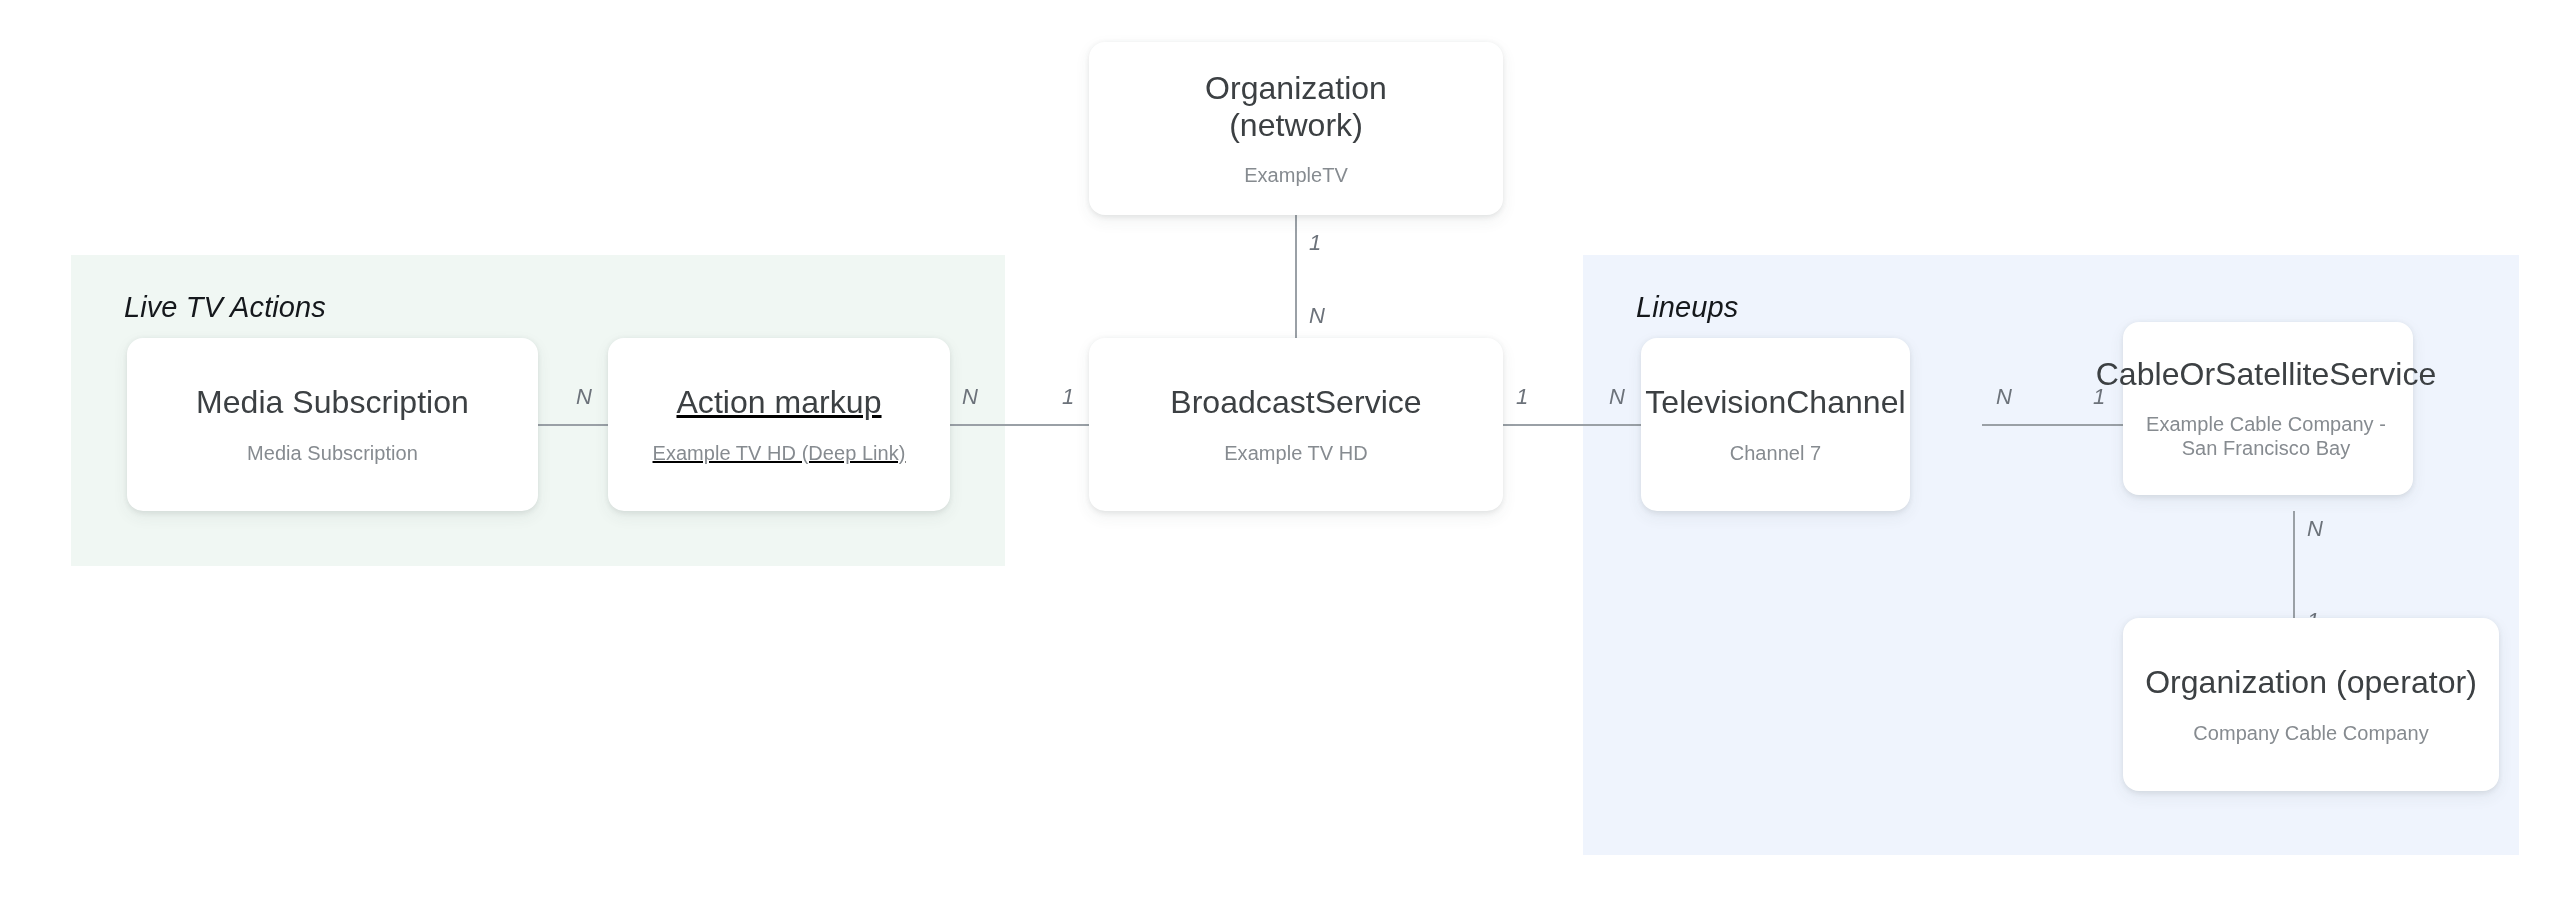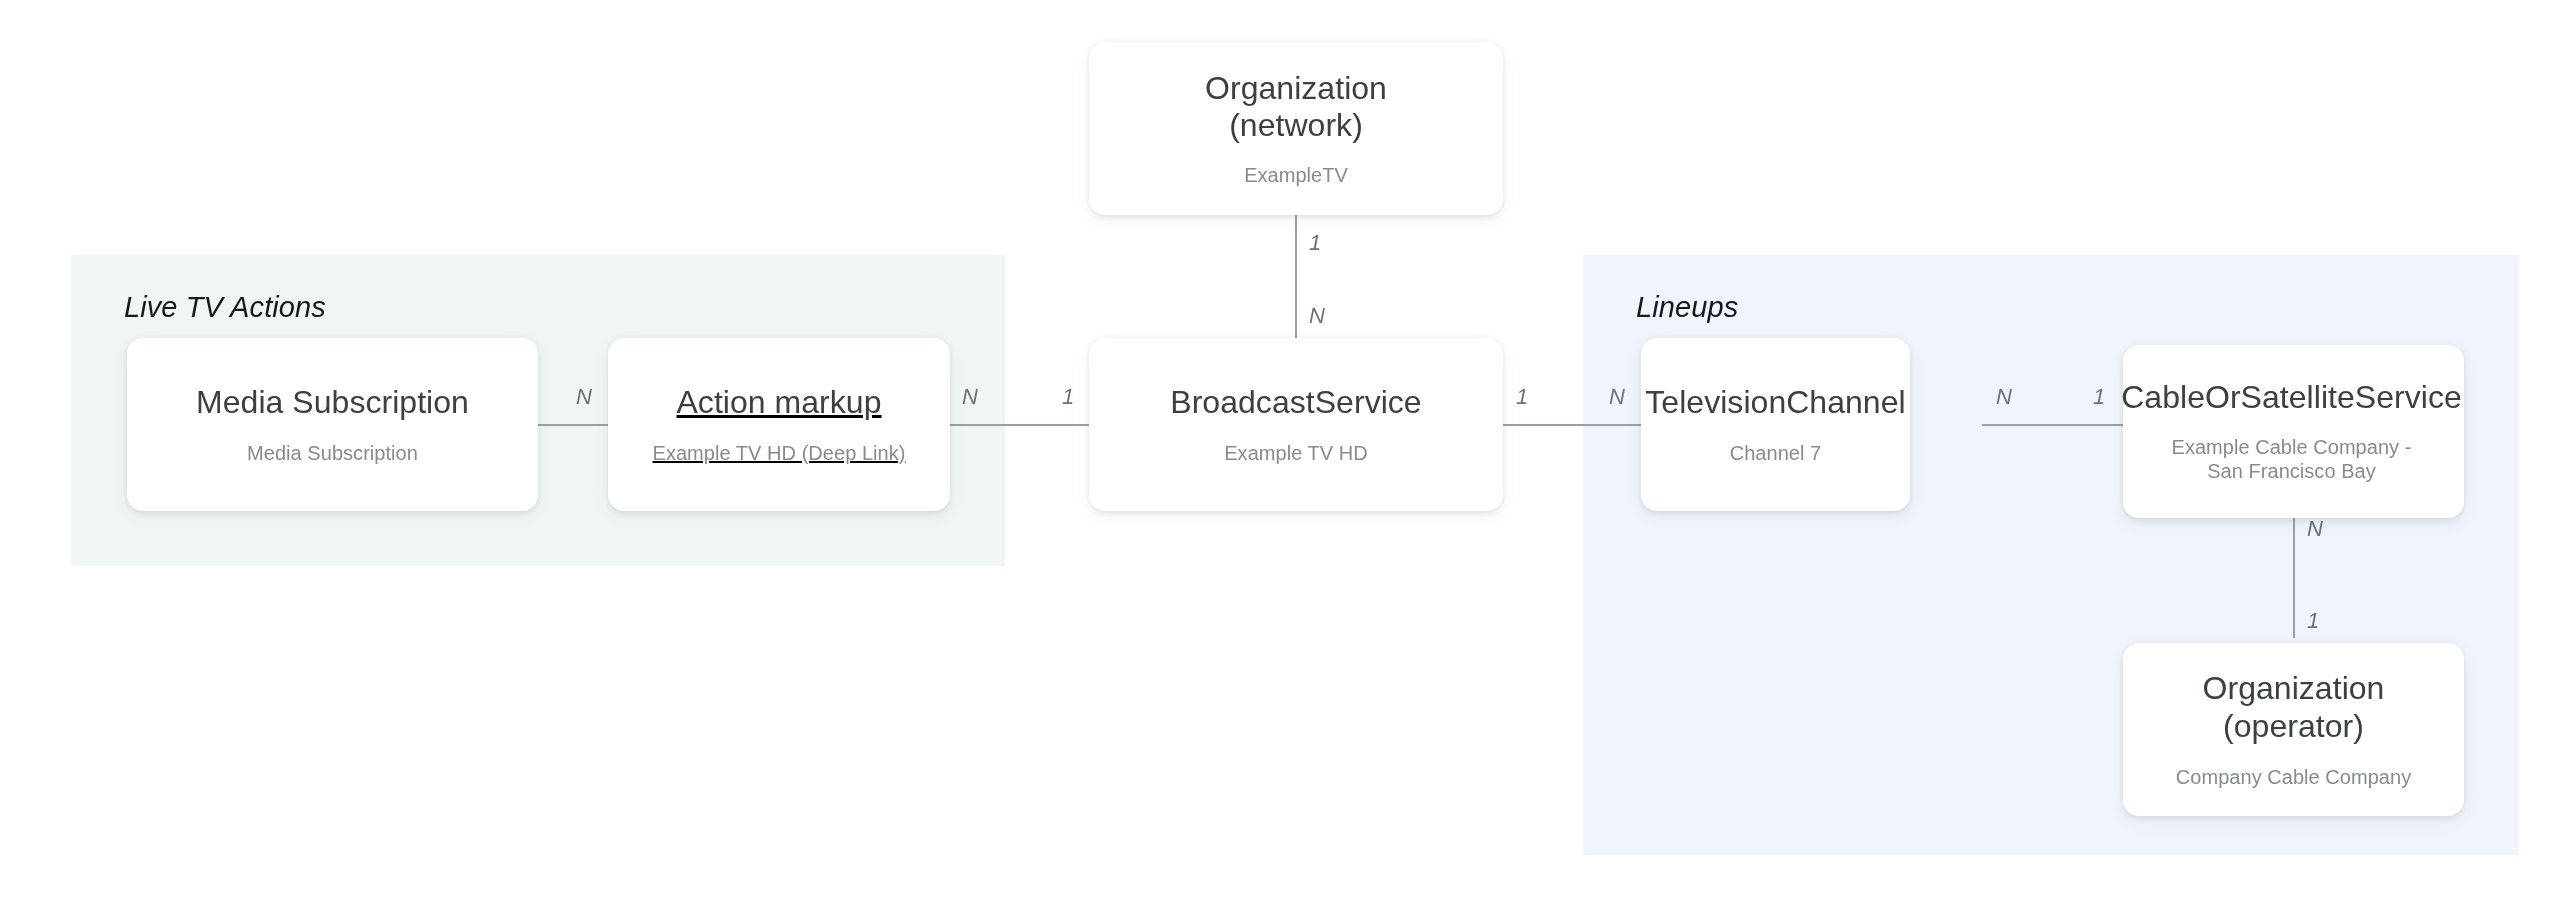--- a/index.html
+++ b/index.html
@@ -101,22 +101,22 @@
     font-weight: 400;
     letter-spacing: 0.04px;
   }
 
   
   #node-org-network      { left: 1089px; top: 42px;  width: 414px; height: 173px; }
   #node-media-sub        { left: 127px;  top: 338px; width: 411px; height: 173px; }
   #node-action-markup    { left: 608px;  top: 338px; width: 342px; height: 173px; text-decoration: underline; }
   #node-broadcastservice { left: 1089px; top: 338px; width: 414px; height: 173px; }
   #node-tv-channel       { left: 1641px; top: 338px; width: 269px; height: 173px; }
-  #node-cable-sat        { left: 2123px; top: 345px; width: 341px; height: 173px; padding-left: 12px; }
-  #node-org-operator     { left: 2123px; top: 643px; width: 341px; height: 173px; }
+  #node-cable-sat        { left: 2123px; top: 322px; width: 290px; height: 173px; padding-left: 12px; }
+  #node-org-operator     { left: 2123px; top: 618px; width: 376px; height: 173px; }
 
   #node-org-network .node-subtitle,
   #node-cable-sat .node-subtitle { margin-top: 17.7px; }
 </style>
 </head>
 <body>
 
 <div id="canvas">
 
   <div class="group-panel" id="panel-live-tv-actions">

